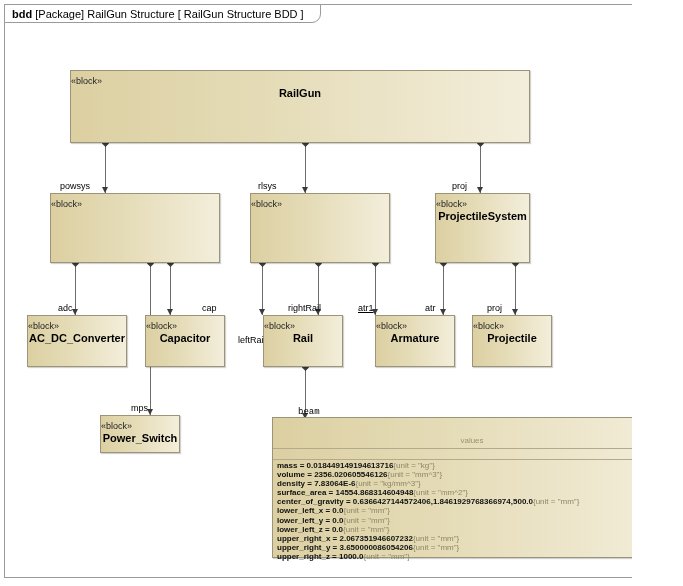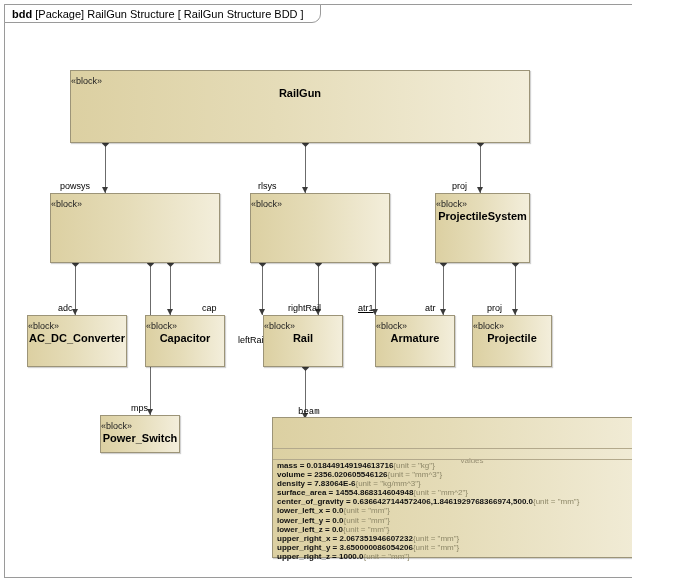--- a/index.html
+++ b/index.html
@@ -170,21 +170,21 @@
     <div class="nm">Projectile</div>
   </div>
 
   <div class="blk" style="left:100px;top:415px;width:80px;height:38px;">
     <div class="ster">«block»</div>
     <div class="nm">Power_Switch</div>
   </div>
 
   <div class="blk nxhdr" style="left:272px;top:417px;width:400px;height:141px;">
     <div class="divider" style="top:30px;"></div>
-    <div class="valhdr" style="top:38px;">values</div>
+    <div class="valhdr" style="top:18px;">values</div>
     <div class="divider" style="top:41px;"></div>
     <div class="vals" id="values-list" style="top:43px;">
         <span class="v"><b>mass = 0.018449149194613716</b><span class="u">{unit = "kg"}</span></span>
         <span class="v"><b>volume = 2356.020605546126</b><span class="u">{unit = "mm^3"}</span></span>
         <span class="v"><b>density = 7.83064E-6</b><span class="u">{unit = "kg/mm^3"}</span></span>
         <span class="v"><b>surface_area = 14554.868314604948</b><span class="u">{unit = "mm^2"}</span></span>
         <span class="v"><b>center_of_gravity = 0.6366427144572406,1.8461929768366974,500.0</b><span class="u">{unit = "mm"}</span></span>
         <span class="v"><b>lower_left_x = 0.0</b><span class="u">{unit = "mm"}</span></span>
         <span class="v"><b>lower_left_y = 0.0</b><span class="u">{unit = "mm"}</span></span>
         <span class="v"><b>lower_left_z = 0.0</b><span class="u">{unit = "mm"}</span></span>

